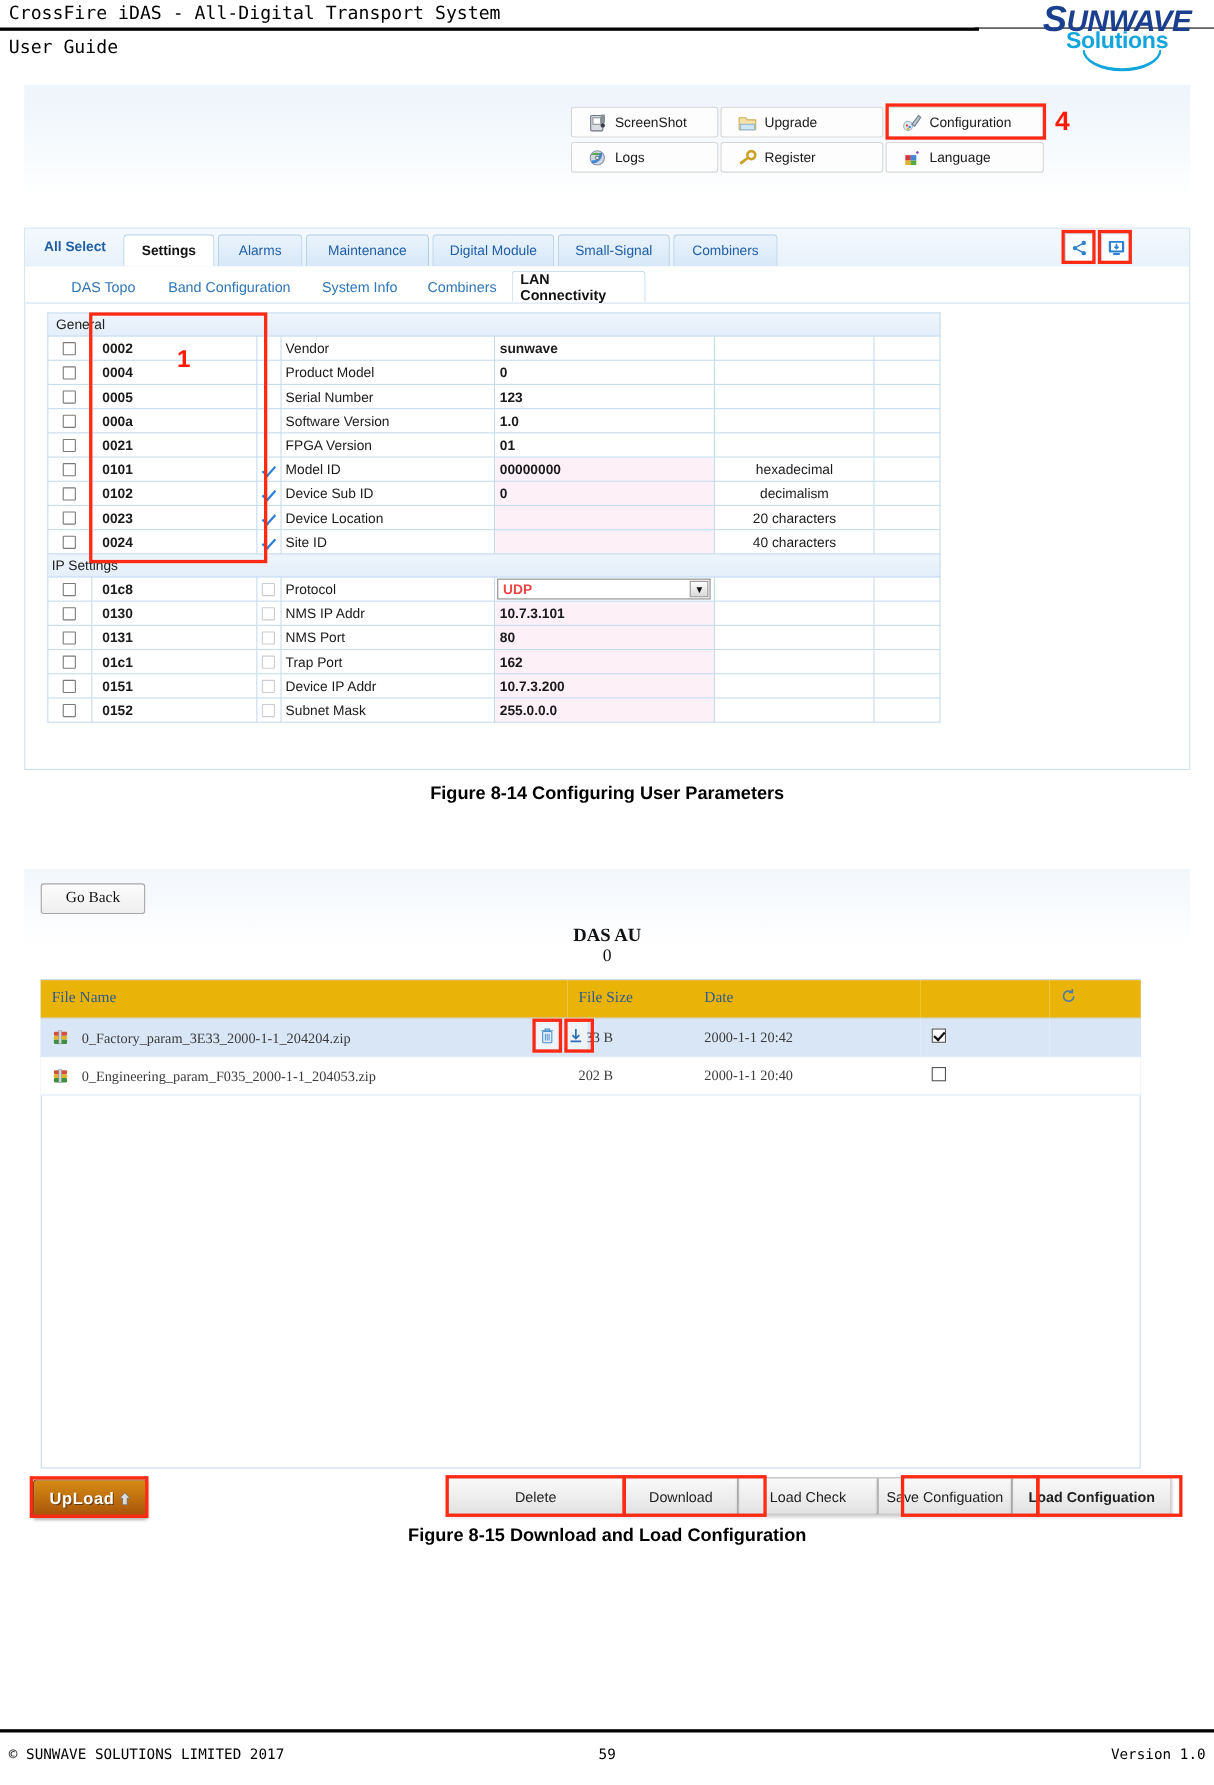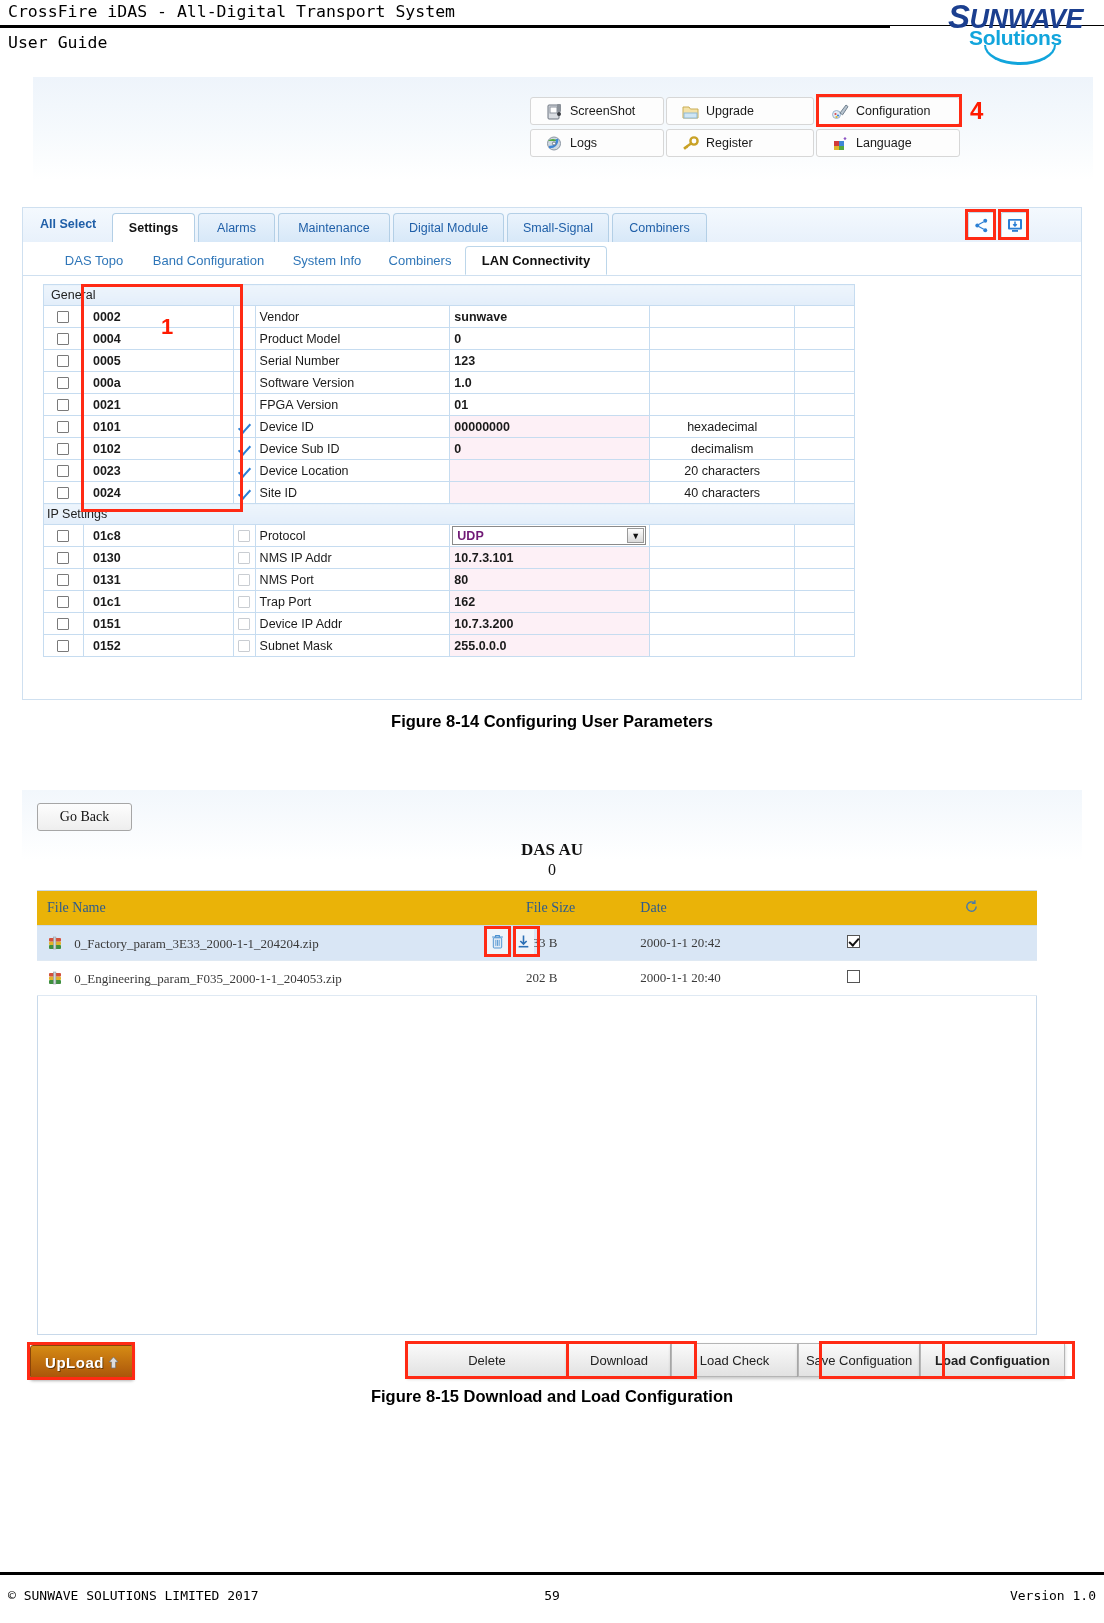--- a/index.html
+++ b/index.html
@@ -65,21 +65,21 @@
     border-right: 2px solid #12a5dc;
     box-sizing: border-box;
   }
 
   
   #fig14 {
     position: absolute; left: 22px; top: 77px;
     width: 1060px; height: 623px;
   }
   .toolbar-panel {
-    position: absolute; left: 11px; top: 0; width: 1060px; height: 103px;
+    position: absolute; left: 0; top: 0; width: 1060px; height: 103px;
     background: linear-gradient(to bottom, #eef4fb 0%, #f6fafd 55%, #ffffff 100%);
   }
   .tool-grid {
     position: absolute; left: 497px; top: 20px;
     display: grid; grid-template-columns: 134px 148px 144px;
     gap: 4px 2px;
   }
   .tool-btn {
     height: 28px;
     background: #fdfdfd;
@@ -219,21 +219,21 @@
     transform: rotate(42deg);
   }
   .sel-wrap {
     display: flex; align-items: center;
     width: 194px; height: 19px;
     border: 1px solid #8a8a8a; background: #fff;
     box-sizing: border-box;
     position: relative;
   }
   .sel-wrap .sv {
-    padding-left: 4px; color: #701a75; font-weight: bold; font-size: 12.5px;
+    padding-left: 4px; color: #ef4444; font-weight: bold; font-size: 12.5px;
   }
   .sel-arrow {
     position: absolute; right: 1px; top: 1px;
     width: 17px; height: 15px;
     background: linear-gradient(to bottom,#fdfdfd,#d9d9d9);
     border: 1px solid #9a9a9a;
     box-sizing: border-box;
     display: flex; align-items: center; justify-content: center;
     font-size: 9px; color: #111;
   }
@@ -527,21 +527,21 @@
         </div>
       <div class="subtab" style="left:117px; width:137px;">
           <span>Band Configuration</span>
         </div>
       <div class="subtab" style="left:256px; width:96px;">
           <span>System Info</span>
         </div>
       <div class="subtab" style="left:352px; width:90px;">
           <span>Combiners</span>
         </div>
-      <div class="subtab active" style="left:442px; width:142px; top:4px; height:29px;">
+      <div class="subtab active" style="left:442px; width:122px; top:4px; height:29px;">
           <span>LAN Connectivity</span>
         </div>
     </div>
 
     <table class="ptable">
       <tbody>
         <tr class="grp">
           <td colspan="7" style="padding-left:7px;">General</td>
         </tr>
 
@@ -587,21 +587,21 @@
           <td class="c-chk2"></td>
           <td class="c-name">FPGA Version</td>
           <td class="c-val">01</td>
           <td class="c-unit"></td>
           <td class="c-end"></td>
         </tr>
         <tr>
           <td class="c-chk"><span class="cbx"></span></td>
           <td class="c-addr">0101</td>
           <td class="c-chk2"><span class="tickmark"></span></td>
-          <td class="c-name">Device ID</td>
+          <td class="c-name">Model ID</td>
           <td class="c-val editable">00000000</td>
           <td class="c-unit">hexadecimal</td>
           <td class="c-end"></td>
         </tr>
         <tr>
           <td class="c-chk"><span class="cbx"></span></td>
           <td class="c-addr">0102</td>
           <td class="c-chk2"><span class="tickmark"></span></td>
           <td class="c-name">Device Sub ID</td>
           <td class="c-val editable">0</td>

